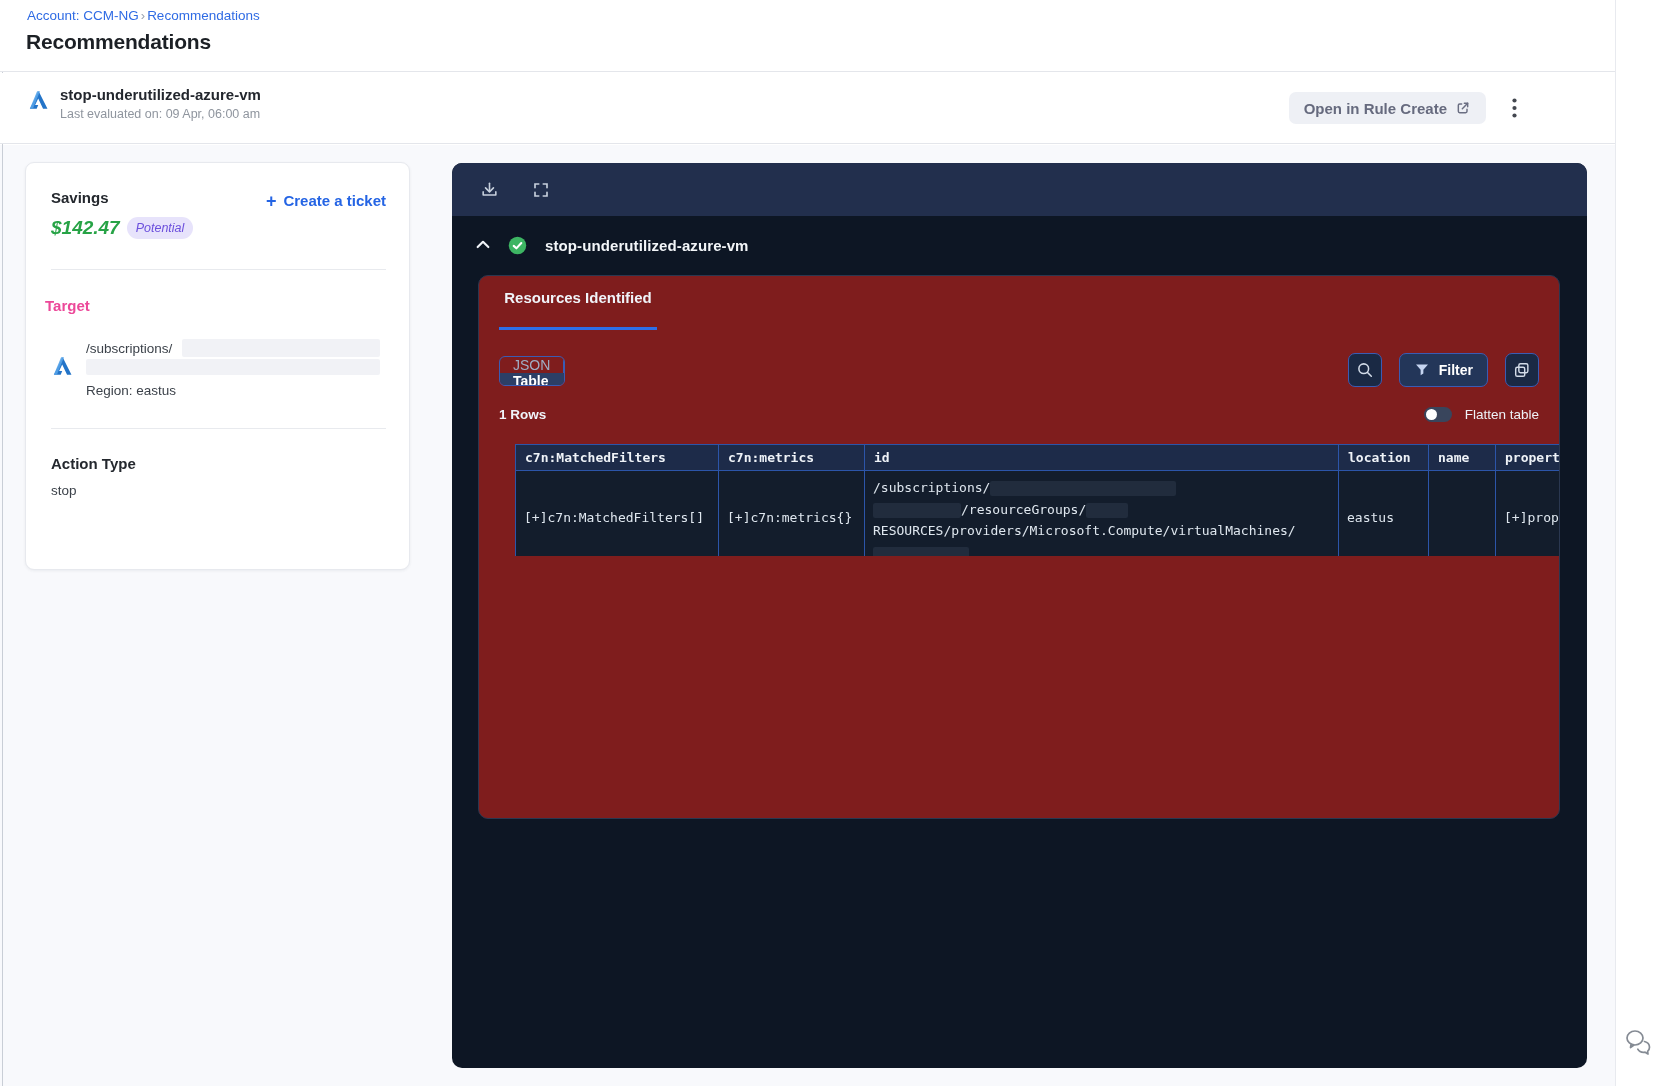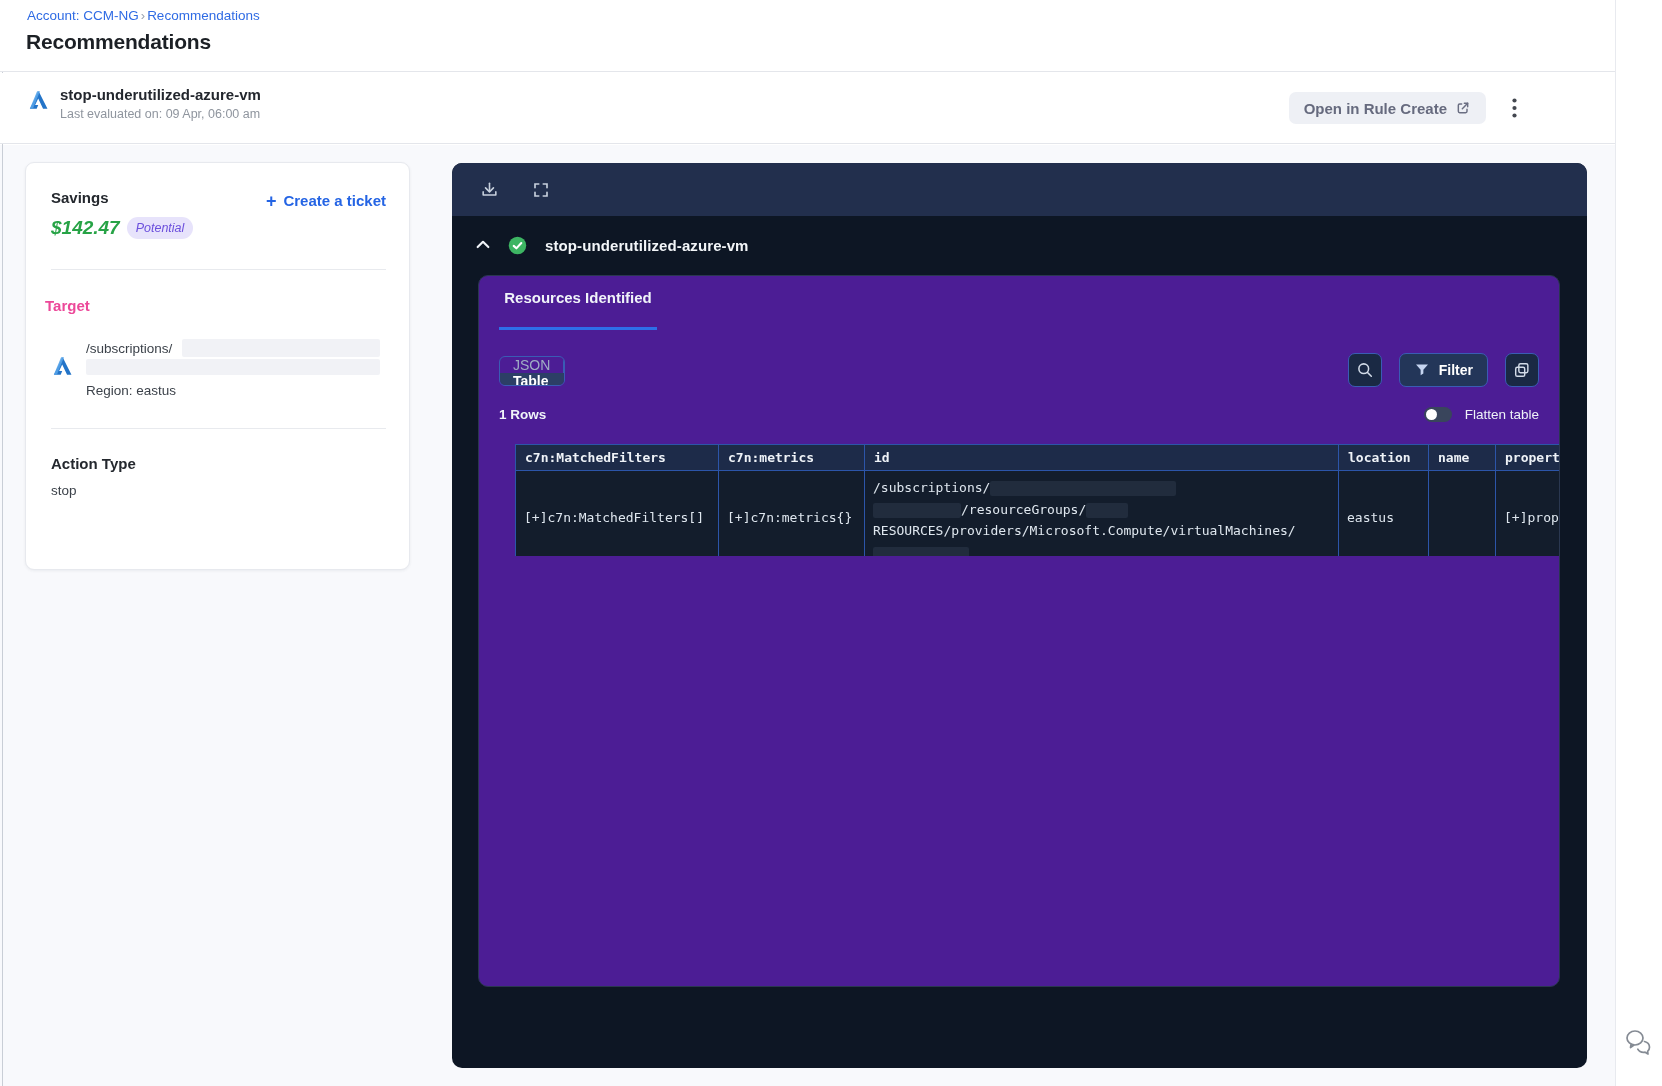--- a/index.html
+++ b/index.html
@@ -54,21 +54,21 @@
 
   
   .dark-panel { position:absolute; left:452px; top:163px; width:1135px; height:905px; background:#0d1624; border-radius:10px; overflow:hidden; }
   .panel-toolbar { position:absolute; left:0; top:0; width:1135px; height:53px; background:#222f4d; display:flex; align-items:center; gap:30px; padding-left:26px; }
   .icon-btn { background:transparent; border:none; cursor:pointer; width:22px; height:22px; display:flex; align-items:center; justify-content:center; padding:0; }
   .collapse-row { position:absolute; left:0; top:53px; width:1135px; height:59px; display:flex; align-items:center; padding-left:21px; }
   .collapse-chevron { background:transparent; border:none; cursor:pointer; width:20px; height:20px; padding:0; }
   .collapse-check { margin-left:15px; width:19px; height:19px; }
   .collapse-title { margin-left:18px; font-size:15px; font-weight:700; color:#f3f6f9; letter-spacing:.1px; }
 
-  .inner-panel { position:absolute; left:26px; top:112px; width:1082px; height:712px; background:#4c1d95; border:1px solid #2a3750; border-radius:10px; }
+  .inner-panel { position:absolute; left:26px; top:112px; width:1082px; height:544px; background:#7f1d1d; border:1px solid #2a3750; border-radius:10px; }
   .res-tab { position:absolute; left:20px; top:13px; width:158px; text-align:center; padding-bottom:20px; border-bottom:3px solid #2e6fe8; cursor:pointer; }
   .res-tab-label { font-size:15px; font-weight:700; color:#f0f4f9; }
 
   .seg-toggle { position:absolute; left:20px; top:80px; height:30px; display:flex; border:1px solid #3a5cb4; border-radius:6px; overflow:hidden;flex-direction:column; }
   .seg { padding:0 13px; display:flex; align-items:center; font-size:14px; cursor:pointer; background:transparent; border:none; font-family:"Liberation Sans",sans-serif; }
   .seg-json { color:#9fadc4; border-right:1px solid #3a5cb4; }
   .seg-table { color:#ffffff; font-weight:700; background:#2c3f66; }
 
   .panel-actions { position:absolute; right:20px; top:77px; display:flex; gap:17px; }
   .sq-btn { width:34px; height:34px; background:#1a2944; border:1px solid #3a5cb4; border-radius:7px; display:flex; align-items:center; justify-content:center; cursor:pointer; }

